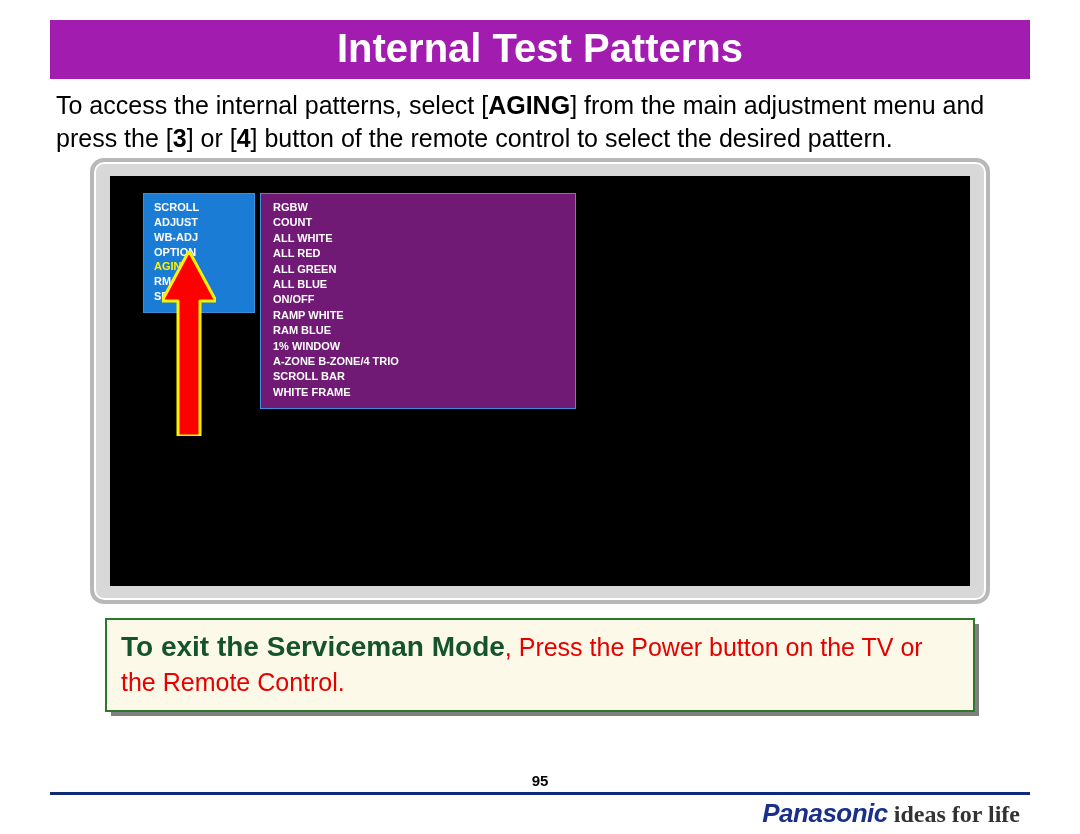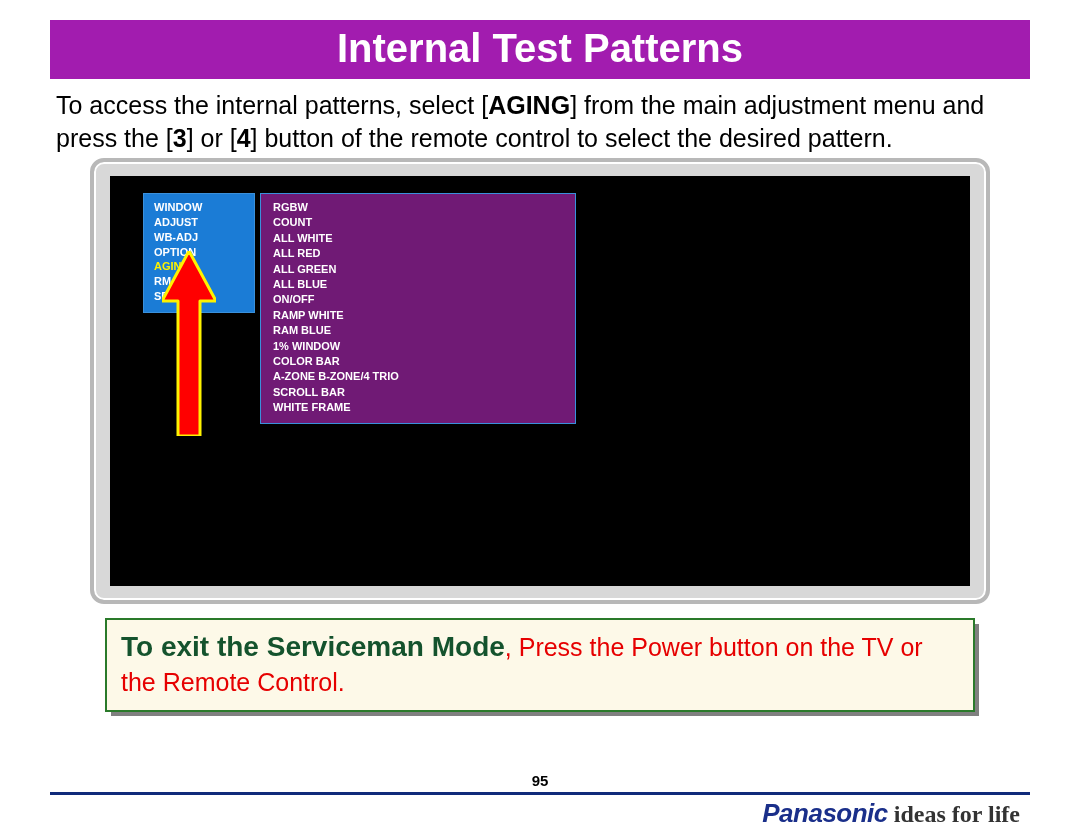--- a/index.html
+++ b/index.html
@@ -168,41 +168,40 @@
   <div class="title-bar">Internal Test Patterns</div>
 
   <div class="intro">
     <span>To access the internal patterns, select [</span><b>AGING</b><span>] from the main adjustment menu and press the [</span><b>3</b><span>] or [</span><b>4</b><span>] button of the remote control to select the desired pattern.</span>
   </div>
 
   <div class="tv-outer">
     <div class="screen">
 
       <div class="menu-left" id="menu-left">
-          <div>WINDOW</div>
+          <div>SCROLL</div>
           <div>ADJUST</div>
           <div>WB-ADJ</div>
           <div>OPTION</div>
           <div class="highlight">AGING</div>
           <div>RM SET</div>
           <div>SRV TOOL</div>
         </div>
 
       <div class="menu-right" id="menu-right">
           <div>RGBW</div>
           <div>COUNT</div>
           <div>ALL WHITE</div>
           <div>ALL RED</div>
           <div>ALL GREEN</div>
           <div>ALL BLUE</div>
           <div>ON/OFF</div>
           <div>RAMP WHITE</div>
           <div>RAM BLUE</div>
           <div>1% WINDOW</div>
-          <div>COLOR BAR</div>
           <div>A-ZONE B-ZONE/4 TRIO</div>
           <div>SCROLL BAR</div>
           <div>WHITE FRAME</div>
         </div>
 
       <div class="arrow">
         <svg viewBox="0 0 54 185">
           <polygon points="27,0 54,50 38,50 38,185 16,185 16,50 0,50" fill="#ff0000" stroke="#fef200" stroke-width="3" stroke-linejoin="round"></polygon>
         </svg>
       </div>

